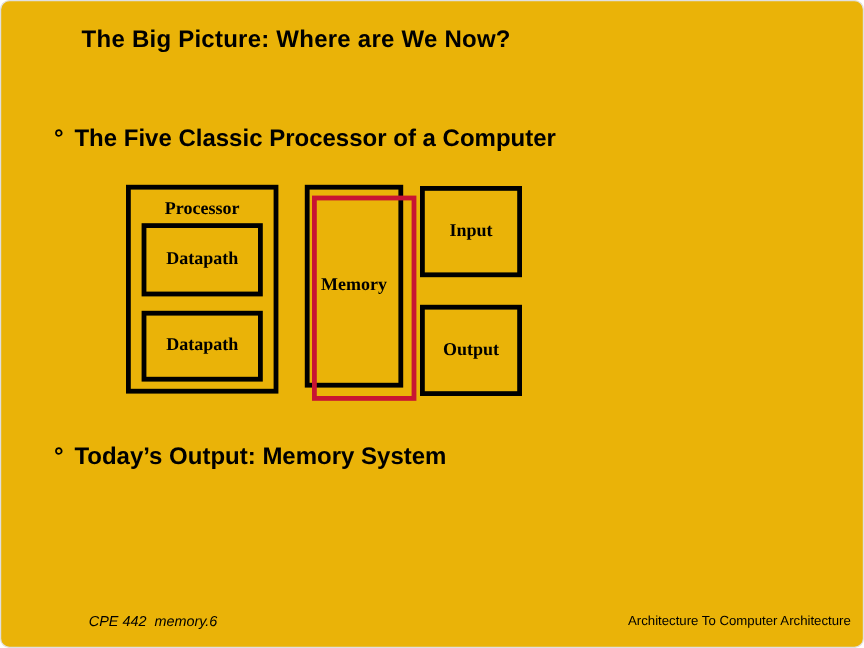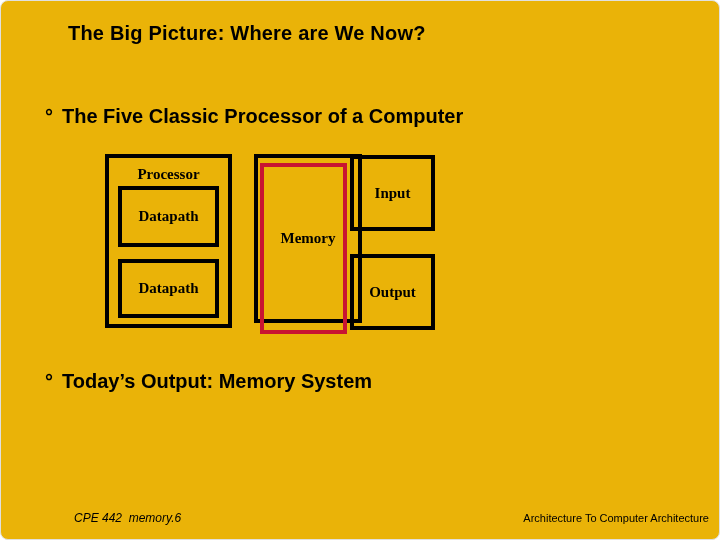--- a/index.html
+++ b/index.html
@@ -60,21 +60,21 @@
   }
   .processor-label {
     text-align: center;
     margin-top: 8px;
     font-family: "Liberation Serif", serif;
     font-weight: 700;
     font-size: 15px;
   }
   .control-box  { left: 9px;  top: 28px;  width: 101px; height: 61px; }
   .datapath-box { left: 9px;  top: 101px; width: 101px; height: 59px; text-align: right; }
-  .memory-box   { left: 253px; top: 153px; width: 108px; height: 169px; }
+  .memory-box   { left: 253px; top: 153px; width: 82px; height: 169px; }
   .memory-highlight {
     position: absolute;
     left: 259px; top: 162px; width: 87px; height: 171px;
     border: 4px solid #c81432;
     background: transparent;
     z-index: 3;
   }
   .input-box  { left: 349px; top: 154px; width: 85px; height: 76px; }
   .output-box { left: 349px; top: 253px; width: 85px; height: 76px; }
   .footer-left {

